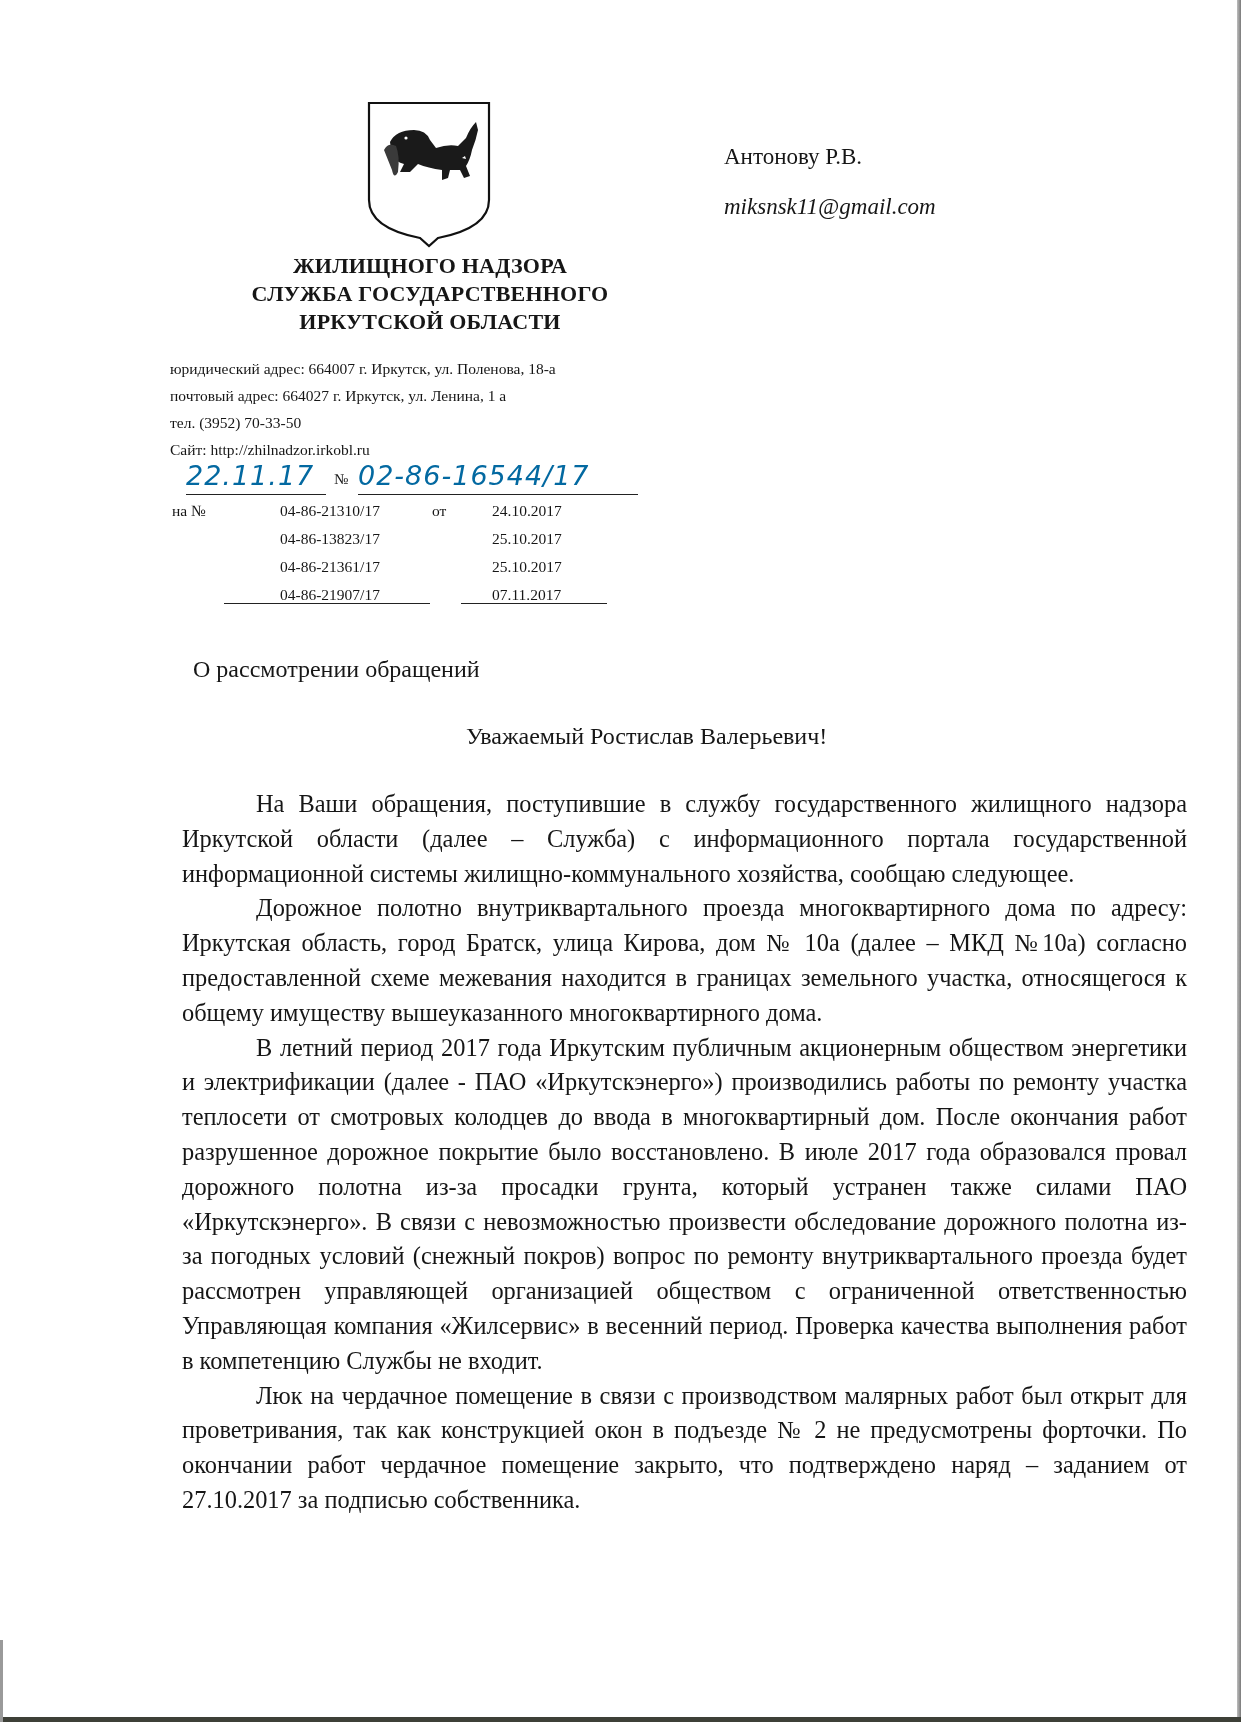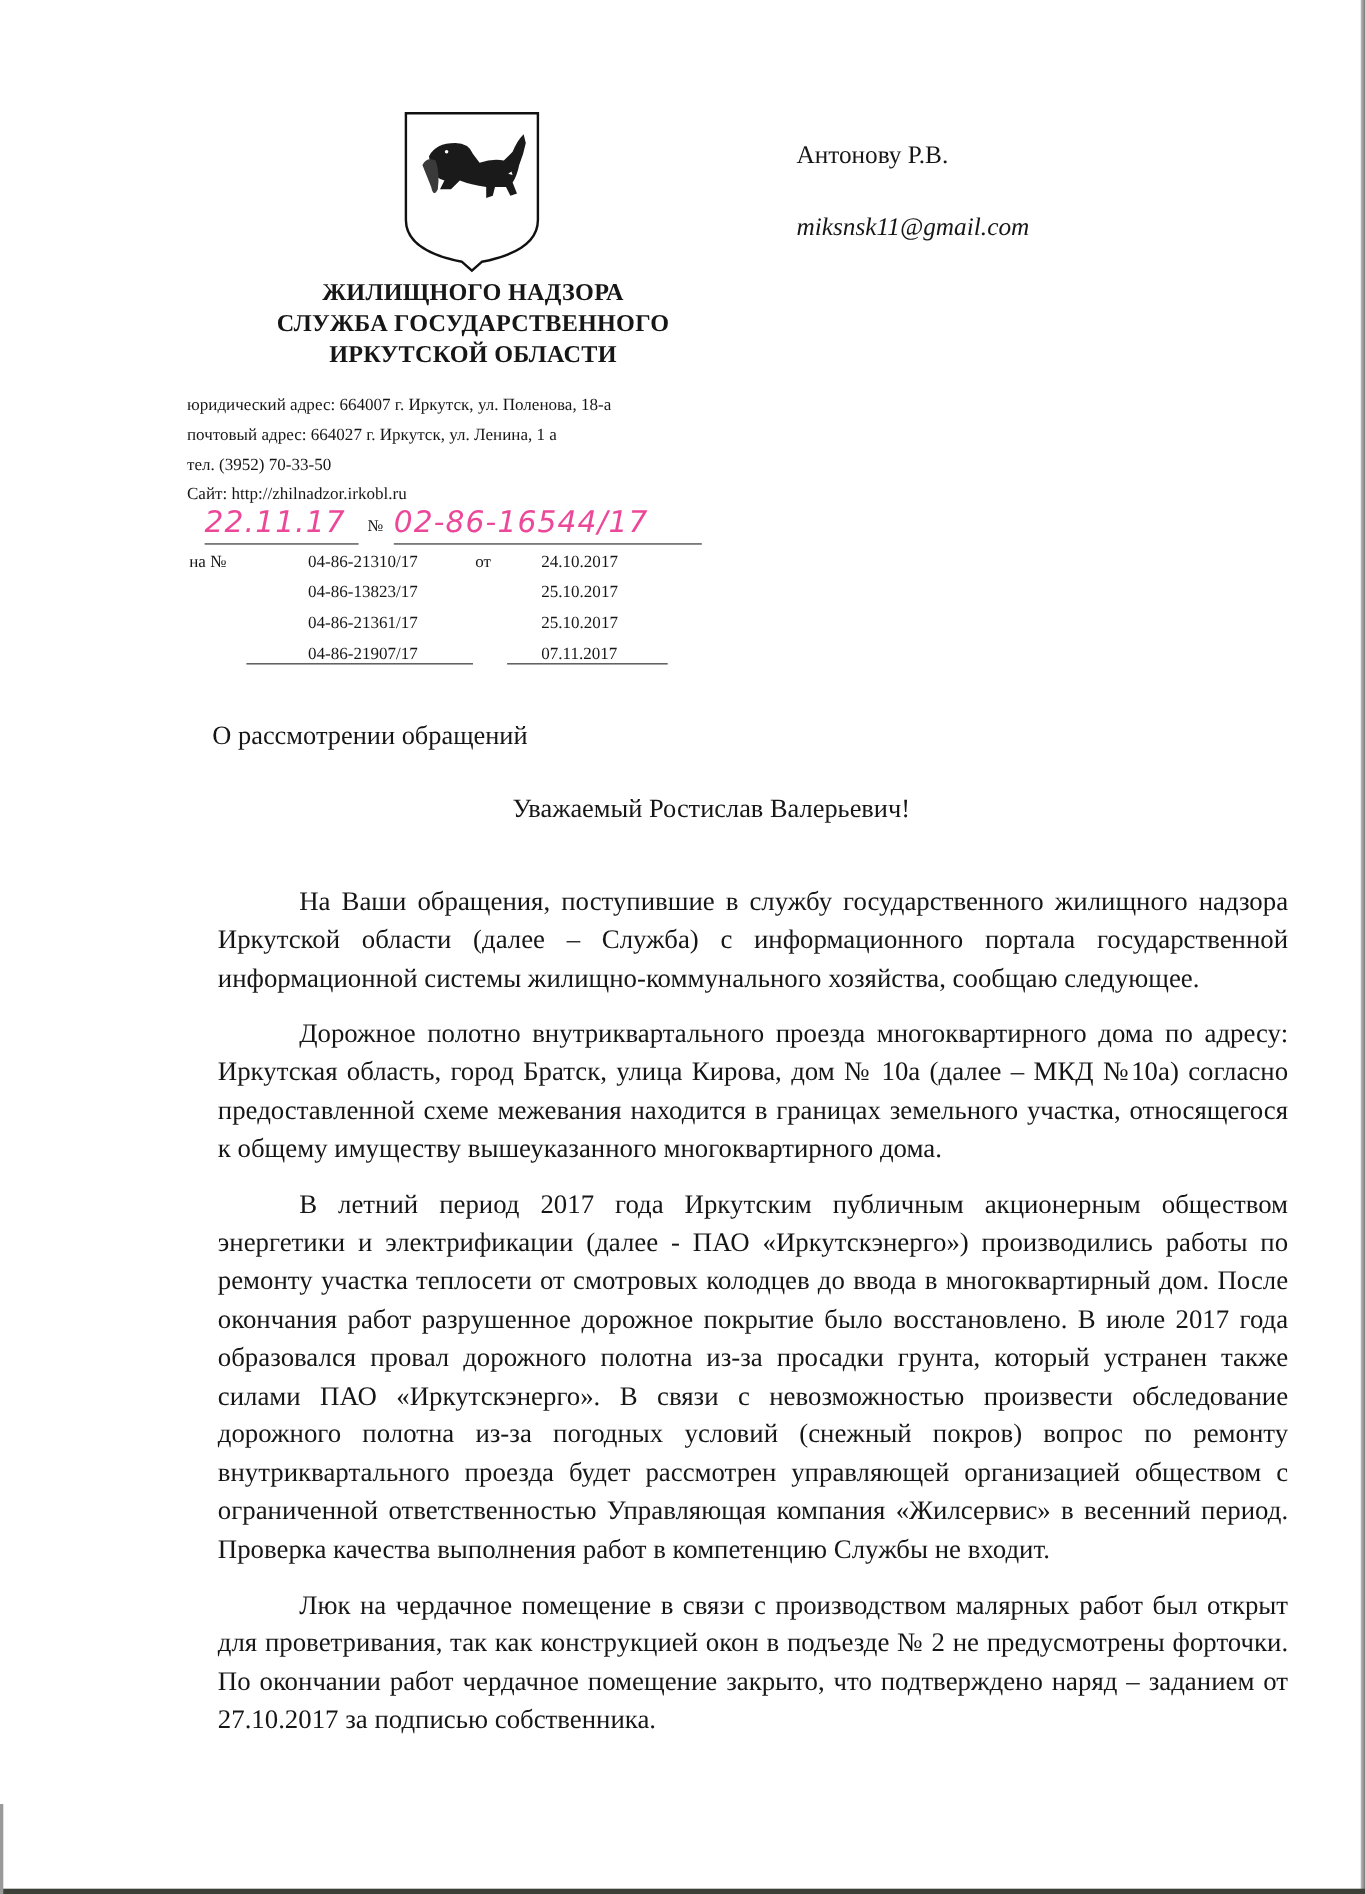--- a/index.html
+++ b/index.html
@@ -21,27 +21,27 @@
     left: 185px; top: 252px; width: 490px; text-align: center;
     font-weight: bold; font-size: 22px; line-height: 28px; letter-spacing: 0.2px;
   }
   .org-contacts {
     left: 170px; top: 355px; width: 520px; text-align: left;
     font-size: 15.5px; line-height: 27px;
   }
 
   
   .recipient { left: 724px; top: 128px; font-size: 23px; }
-  .recipient-name { position: absolute; left: 0; top: 0; white-space: nowrap; text-align: right; }
+  .recipient-name { position: absolute; left: 0; top: 16px; white-space: nowrap; text-align: right; }
   .recipient-email { position: absolute; left: 0; top: 66px; white-space: nowrap; font-style: italic; }
 
   
   .hand {
     font-family: "DejaVu Sans", sans-serif; font-style: italic;
-    color: #ec4899; font-size: 27px; letter-spacing: 1px; white-space: nowrap;
+    color: #0369a1; font-size: 27px; letter-spacing: 1px; white-space: nowrap;
   }
   .reg-date { left: 186px; top: 460px; width: 140px; border-bottom: 1.5px solid #222; height: 34px; }
   .reg-no-label { left: 334px; top: 471px; font-size: 15px; }
   .reg-no { left: 358px; top: 460px; width: 280px; border-bottom: 1.5px solid #222; height: 34px; }
 
   
   .refs { left: 172px; top: 502px; font-size: 15.5px; }
   .refs .row { position: absolute; left: 0; height: 28px; white-space: nowrap; }
   .refs .lbl { position: absolute; left: 0; }
   .refs .num { position: absolute; left: 63px; margin-left: 45px; }
@@ -52,21 +52,21 @@
 
   
   .subject { left: 193px; top: 656px; font-size: 24px; white-space: nowrap; }
   .salutation { left: 466px; top: 723px; font-size: 24px; white-space: nowrap; }
 
   
   .body-text {
     left: 182px; top: 787px; width: 1005px;
     font-size: 24.4px; line-height: 34.8px; text-align: justify;
   }
-  .body-text p { margin: 16px; text-indent: 74px; }
+  .body-text p { margin: 0; text-indent: 74px; }
 </style>
 </head>
 <body>
 
 <div class="edge-right"></div>
 <div class="edge-bottom"></div>
 <div class="edge-left"></div>
 
 <div class="abs crest">
   <svg width="126" height="150" viewBox="0 0 126 150">

